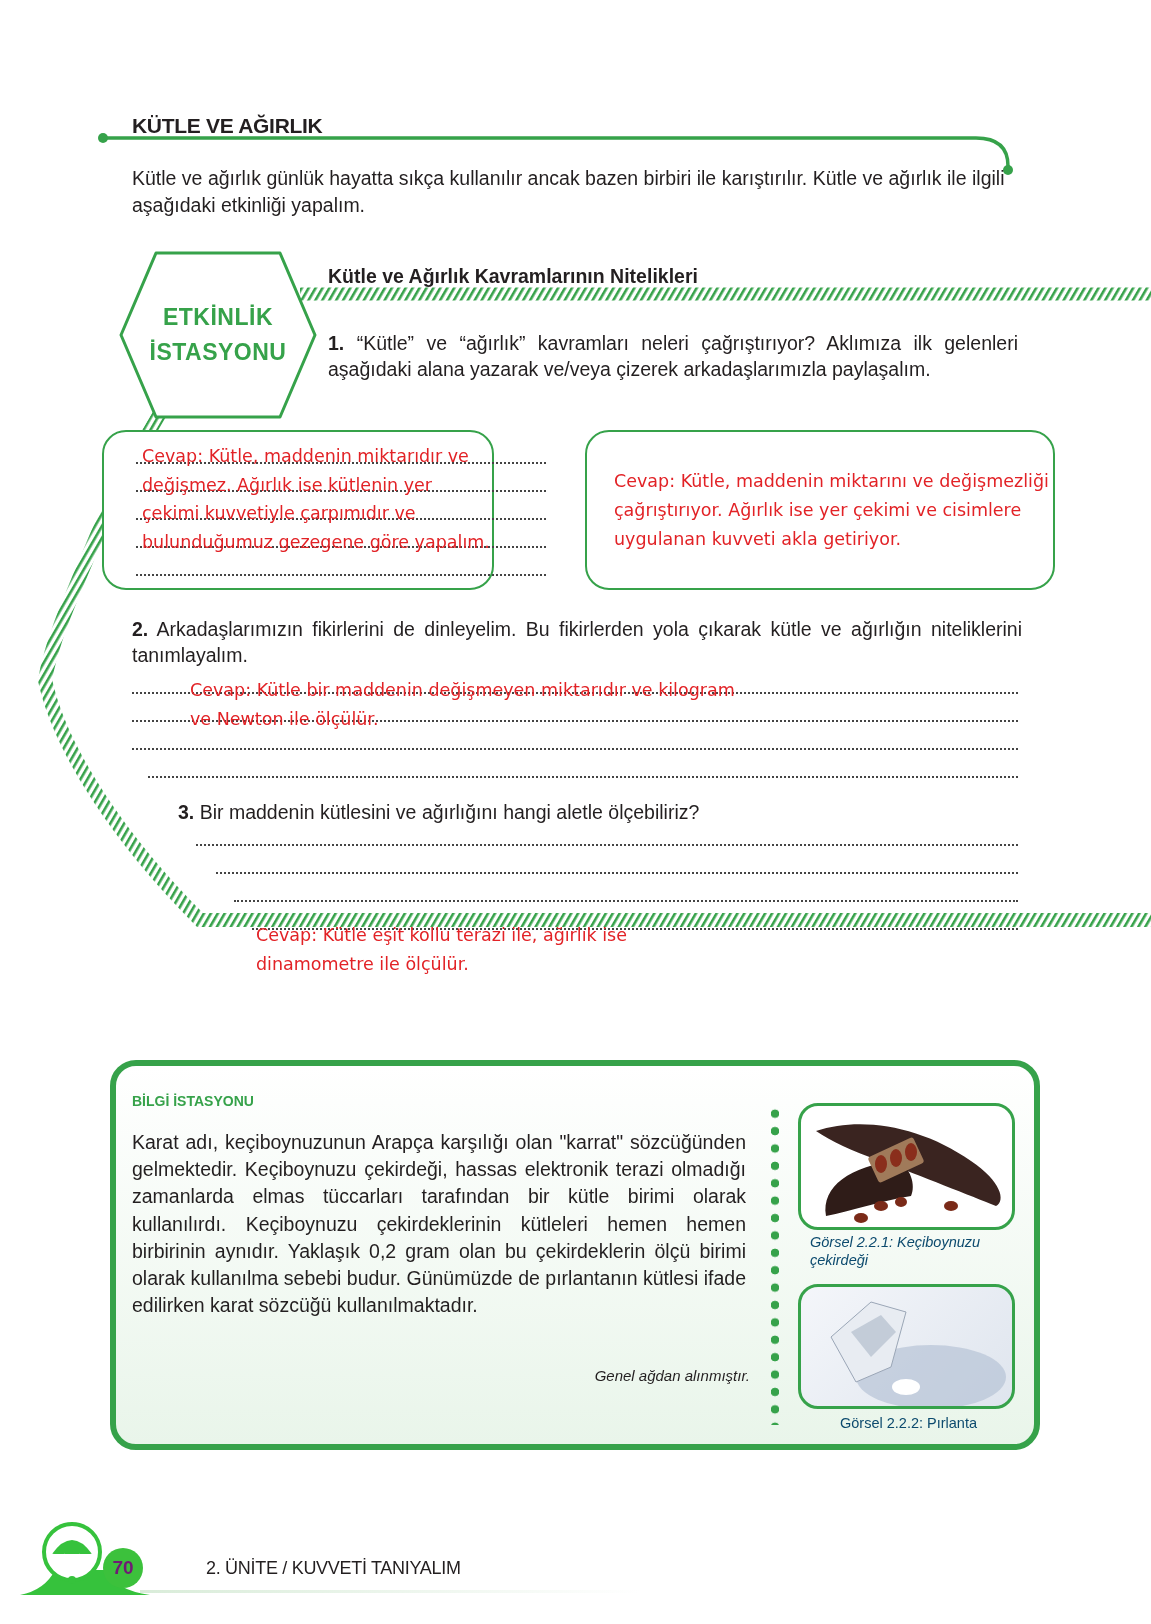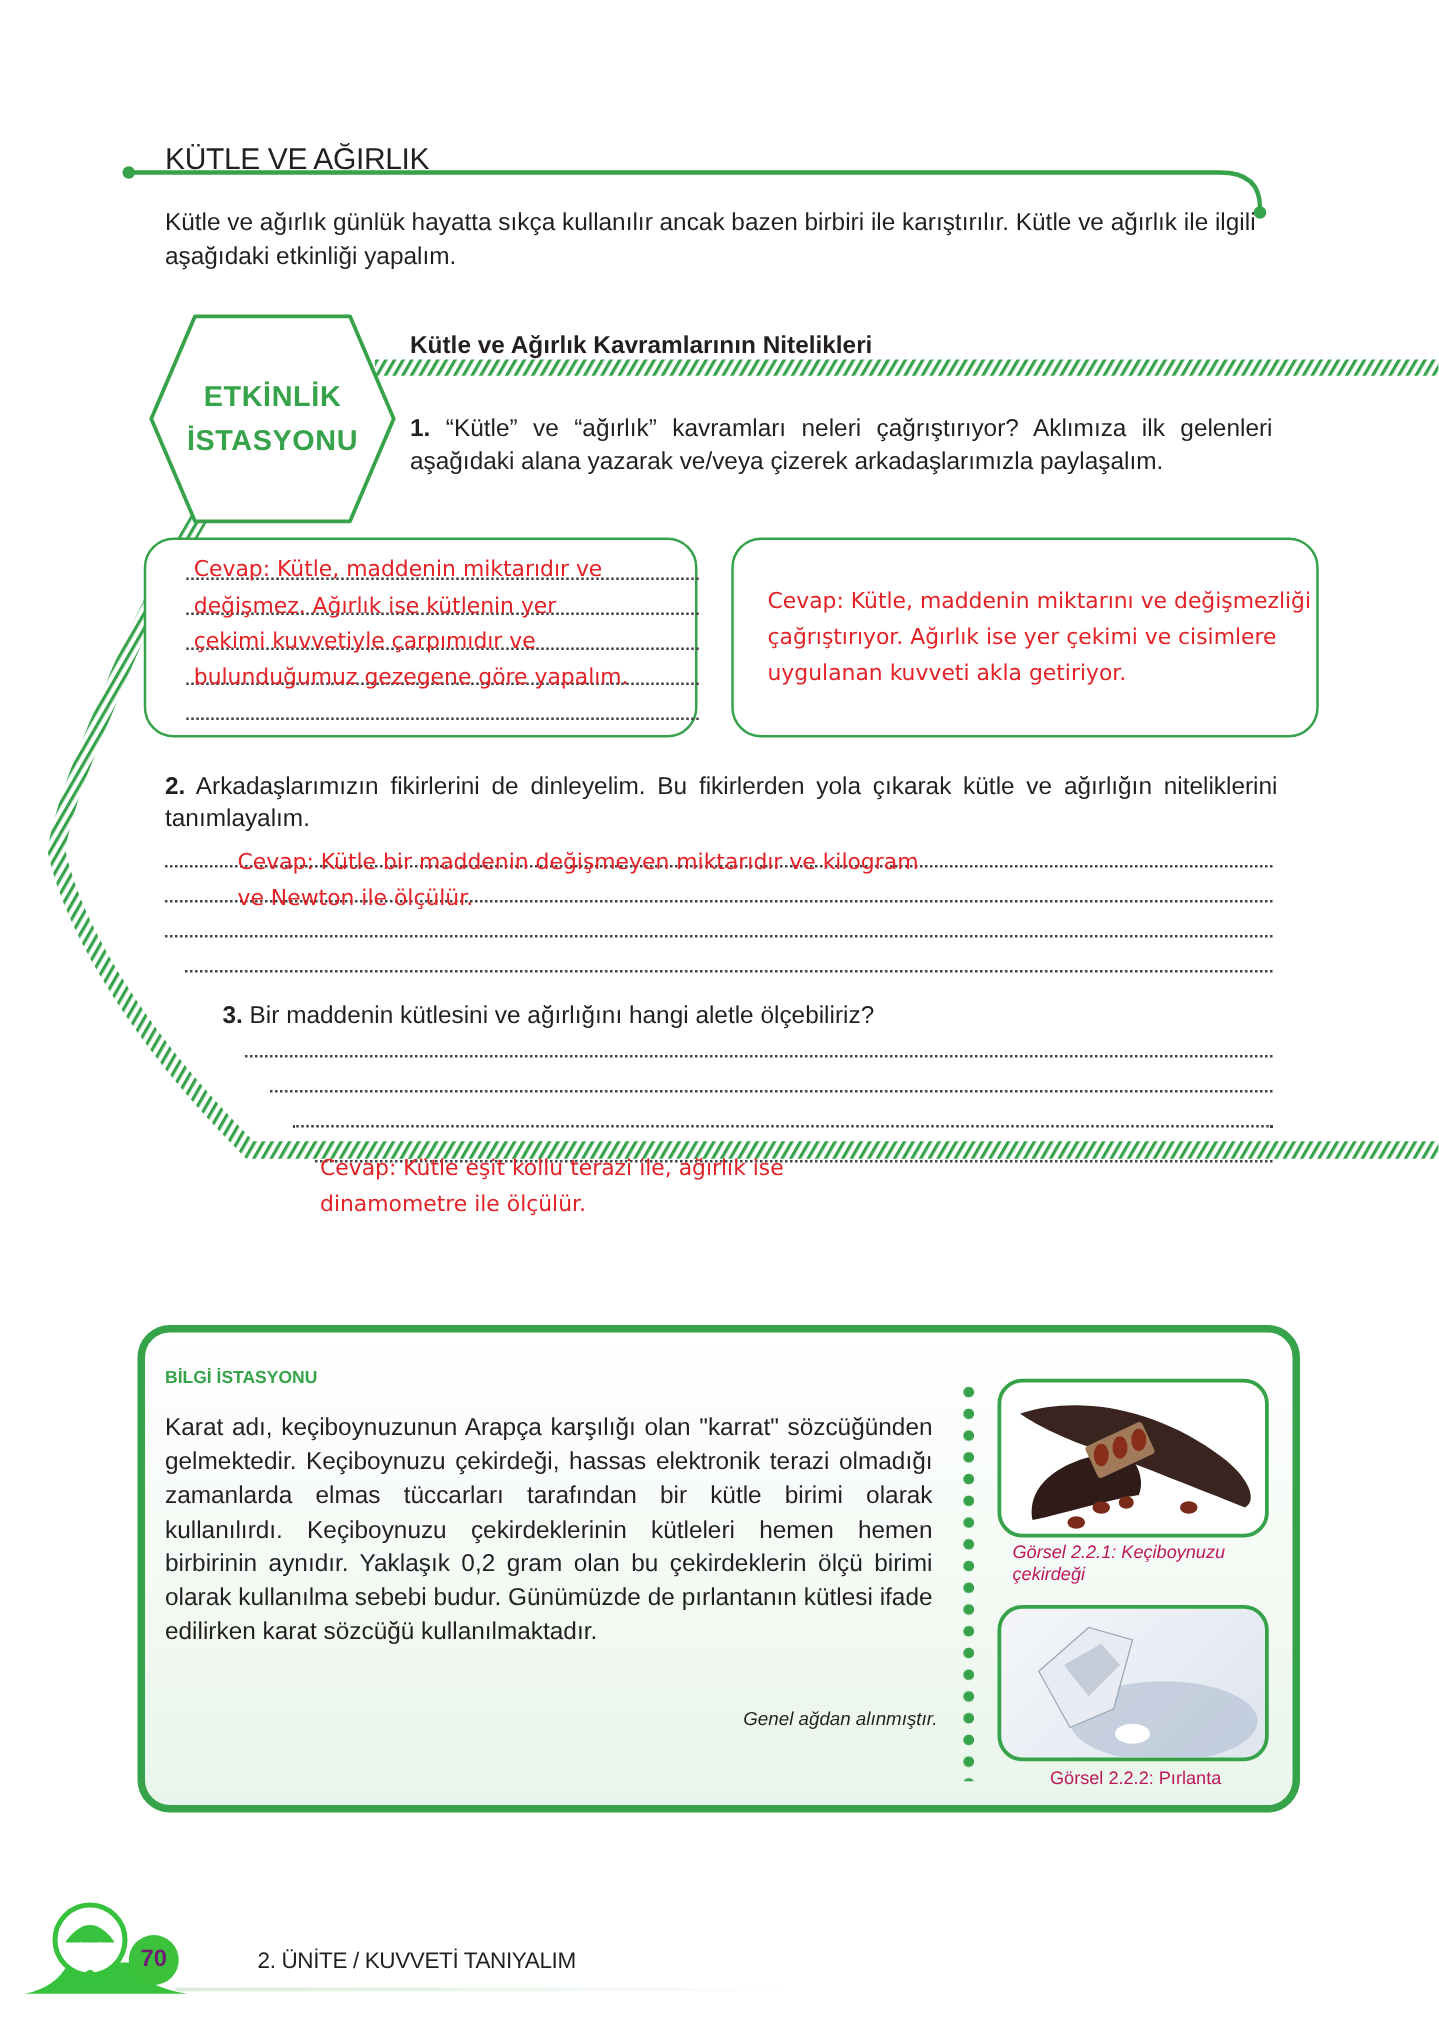--- a/index.html
+++ b/index.html
@@ -1,39 +1,39 @@
 <!DOCTYPE html>
 <html><head>
 <meta charset="utf-8">
 <style>
   * { box-sizing: border-box; margin: 0; padding: 0; }
   body {
     width: 1151px; height: 1624px; background: #ffffff; position: relative;
     font-family: "Liberation Sans", sans-serif; color: #231f20; overflow: hidden;
   }
   .abs { position: absolute; }
-  .section-title { left: 132px; top: 114px; font-size: 24px; font-weight: normal; color: #231f20; letter-spacing: -0.3px; }
+  .section-title { left: 132px; top: 114px; font-size: 21px; font-weight: bold; color: #231f20; letter-spacing: -0.3px; }
   .intro { left: 132px; top: 165px; width: 890px; font-size: 19.5px; line-height: 27px; color: #231f20; }
   .hexbox { left: 118px; top: 250px; width: 200px; height: 170px; }
   .hex-label { left: 138px; top: 300px; width: 160px; text-align: center; color: #36a24a; font-weight: bold; font-size: 23px; line-height: 35px; letter-spacing: 0.5px; }
   .act-title { left: 328px; top: 265px; font-size: 19.5px; font-weight: bold; }
   .q { font-size: 19.5px; line-height: 26px; color: #231f20; text-align: justify; }
   .q b { font-weight: bold; }
   .ans-box { border: 2.5px solid #36a24a; border-radius: 24px; background: #fff; }
   .dots { border-bottom: 2px dotted #444; height: 28px; }
   .red { color: #e22226; font-family: "DejaVu Sans", sans-serif; font-size: 17.5px; }
   .info-box { left: 110px; top: 1060px; width: 930px; height: 390px; border: 6px solid #36a24a; border-radius: 26px;
      background: linear-gradient(180deg, #ffffff 0%, #e9f5ea 100%); }
   .info-title { left: 132px; top: 1093px; color: #36a24a; font-weight: bold; font-size: 14px; }
   .info-text { left: 132px; top: 1129px; width: 614px; font-size: 19.5px; line-height: 27.2px; text-align: justify; color: #231f20; }
   .source { left: 560px; top: 1367px; width: 190px; text-align: right; font-style: italic; font-size: 15px; }
   .dotcol { left: 770px; top: 1105px; width: 10px; height: 320px;
      background: radial-gradient(circle, #36a24a 4px, transparent 4.5px) 0 0 / 10px 17.4px repeat-y; }
   .photo { border: 3px solid #36a24a; border-radius: 20px; overflow: hidden; background: #fff; }
-  .caption { font-style: italic; font-size: 14.5px; line-height: 18px; color: #be185d; }
+  .caption { font-style: italic; font-size: 14.5px; line-height: 18px; color: #0c4a6e; }
   .footer-text { left: 158px; top: 1558px; font-size: 18px; color: #231f20; letter-spacing: -0.3px; margin-left: 48px; }
   .page-num { left: 103px; top: 1548px; width: 40px; height: 40px; border-radius: 50%; background: #3cc13c; color: #701a75; font-weight: bold; font-size: 19px; text-align: center; line-height: 40px; }
 </style>
 </head>
 <body>
 
 <svg class="abs" style="left:96px;top:128px" width="930" height="50">
   <circle cx="7" cy="10" r="5" fill="#36a24a"></circle>
   <path d="M7 10 H880 Q912 10 912 38" stroke="#36a24a" stroke-width="3.5" fill="none"></path>
   <circle cx="912" cy="42" r="5" fill="#36a24a"></circle>
@@ -60,21 +60,21 @@
   <div>İSTASYONU</div>
 </div>
 
 <div class="abs act-title">Kütle ve Ağırlık Kavramlarının Nitelikleri</div>
 
 <div class="abs q" style="left:328px;top:330px;width:690px;">
   <b>1.</b>
   <span>“Kütle” ve “ağırlık” kavramları neleri çağrıştırıyor? Aklımıza ilk gelenleri aşağıdaki alana yazarak ve/veya çizerek arkadaşlarımızla paylaşalım.</span>
 </div>
 
-<div class="abs ans-box" style="left:115px;top:430px;width:443px;height:160px;">
+<div class="abs ans-box" style="left:102px;top:430px;width:392px;height:160px;">
   <div class="abs" style="left:32px;top:4px;width:410px;">
     <div class="dots"></div>
       <div class="dots"></div>
       <div class="dots"></div>
       <div class="dots"></div>
       <div class="dots"></div>
   </div>
   <div class="abs red" style="left:38px;top:10px;line-height:28.5px;">
     <div>Cevap: Kütle, maddenin miktarıdır ve</div>
     <div>değişmez. Ağırlık ise kütlenin yer</div>

